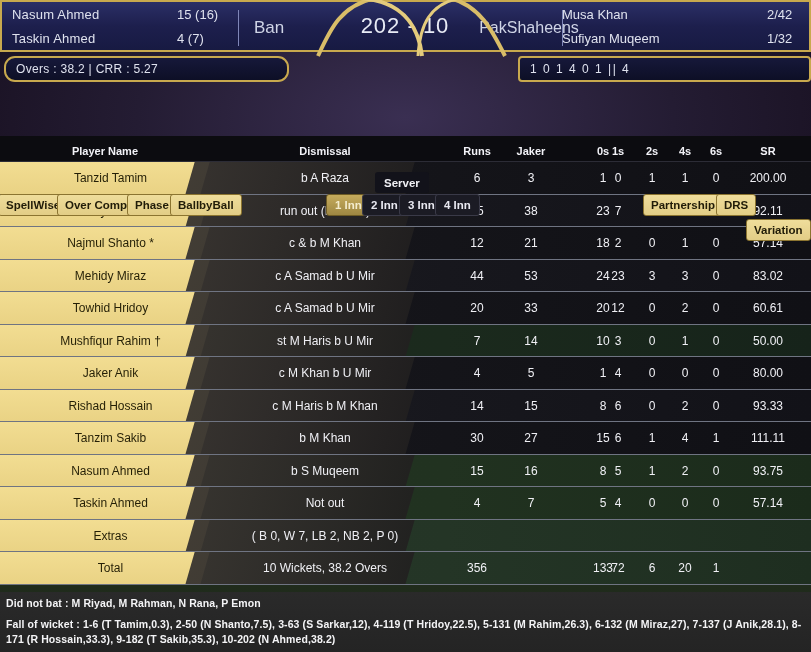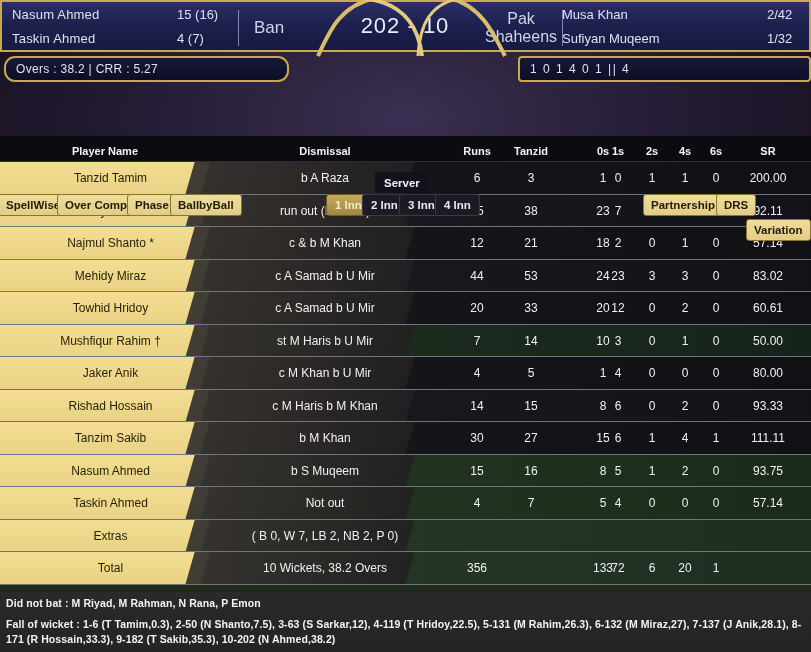--- a/index.html
+++ b/index.html
@@ -53,22 +53,22 @@
   .sb-total{ color:#e8ebf5; font-size:22px; letter-spacing:1px; }
   .sb-right{
     position:absolute; left:480px; top:0; width:331px; height:52px;
     background:linear-gradient(180deg,#2b2f66 0%,#1d1f4d 50%,#171a42 100%);
     border-top:2px solid #c8a94e; border-bottom:2px solid #c8a94e;
     border-right:2px solid #c8a94e;
     display:flex; flex-direction:column; justify-content:center;
     padding-left:82px;
   }
   .sb-team-r{
-    position:absolute; left:4px; top:0; width:74px; height:52px;
-    display:flex; flex-direction:column; align-items:center; justify-content:center;
+    position:absolute; left:12px; top:0; width:74px; height:52px;
+    display:flex; align-items:center; justify-content:center;
     color:#cfd4e6; font-size:16px; line-height:18px;
   }
   .sb-divr{
     position:absolute; left:82px; top:8px; width:1px; height:36px;
     background:#7f86b8;
   }
   .sb-rrow{ display:flex; align-items:center; height:24px; }
   .sb-rname{ width:205px; color:#dfe2ee; font-size:13px; }
   .sb-rfig{ color:#dfe2ee; font-size:13px; }
 
@@ -251,21 +251,21 @@
   <div class="tab" style="left:643px;">Partnership</div>
   <div class="tab" style="left:716px;">DRS</div>
   <div class="tab" style="left:746px;margin-top:25px;">Variation</div>
 </div>
 
 <div class="table">
   <div class="thead">
     <div class="th c-name">Player Name</div>
     <div class="th c-dis">Dismissal</div>
     <div class="th c-runs">Runs</div>
-    <div class="th c-balls">Tanzid</div>
+    <div class="th c-balls">Jaker</div>
     <div class="th c-0s">0s</div>
     <div class="th c-1s">1s</div>
     <div class="th c-2s">2s</div>
     <div class="th c-4s">4s</div>
     <div class="th c-6s">6s</div>
     <div class="th c-sr">SR</div>
   </div>
   <div id="tbody">
       <div class="row dark">
         <div class="nameplate"></div>

